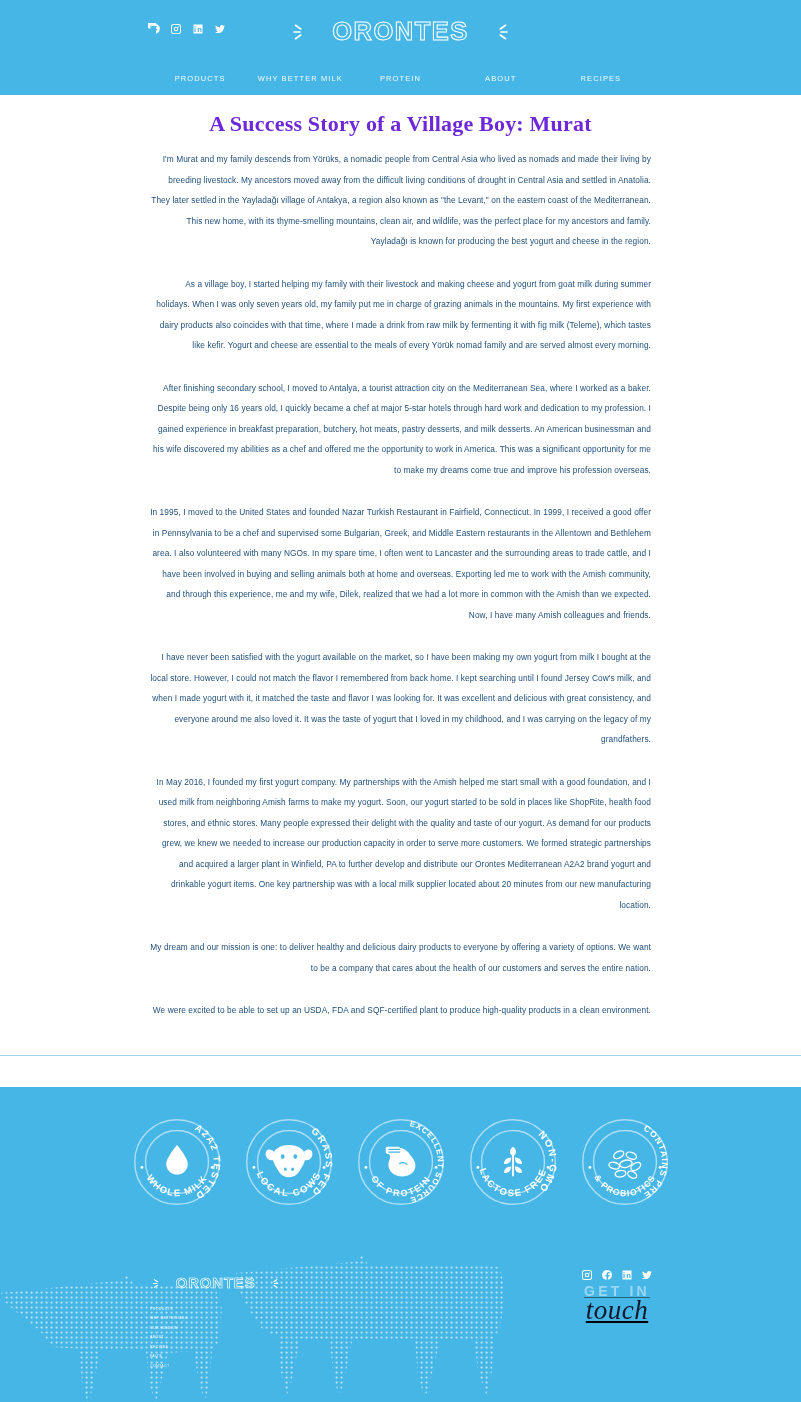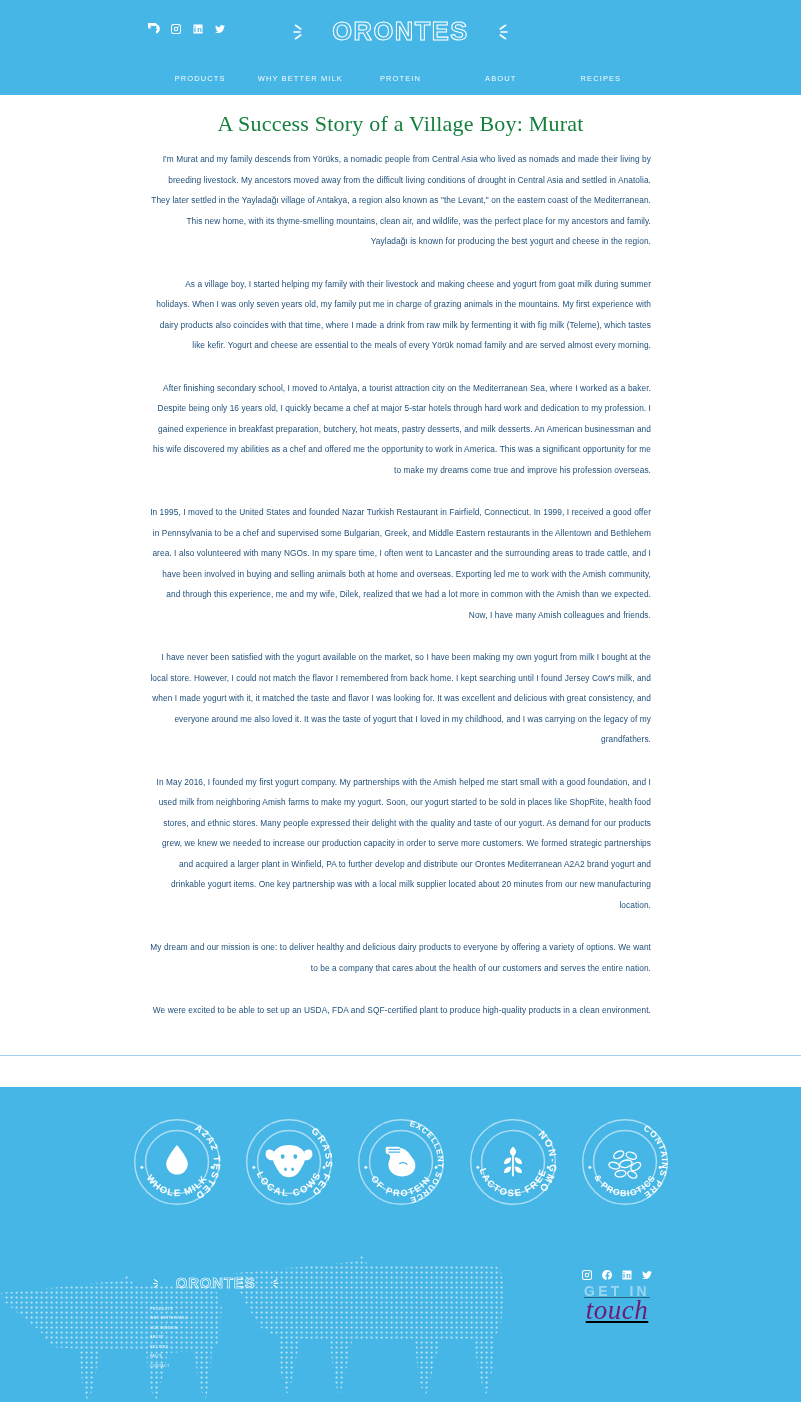--- a/index.html
+++ b/index.html
@@ -61,24 +61,24 @@
   .nav-spacer { width: 150px; flex: none; }
   .nav-spacer-r { width: 150px; flex: none; }
 
   
   .article {
     padding: 0 150px;
     background: #fff;
   }
   .article-title {
     font-family: "Liberation Serif", serif;
-    color: #15803d;
+    color: #6d28d9;
     font-size: 22px;
     text-align: center;
-    font-weight: 400;
+    font-weight: 700;
     padding-top: 16px;
     padding-bottom: 12px;
     letter-spacing: .2px;
   }
   .para {
     color: #1f4e79;
     font-size: 8.3px;
     line-height: 20.5px;
     text-align: right;
     margin-bottom: 22px;
@@ -167,21 +167,21 @@
     color: #ffffff;
     opacity: .45;
     font-size: 14px;
     letter-spacing: 3.2px;
     font-weight: 700;
     line-height: 15px;
   }
   .touch {
     font-family: "Liberation Serif", serif;
     font-style: italic;
-    color: #701a75;
+    color: #0f172a;
     font-size: 27px;
     line-height: 26px;
     margin-top: -2px;
     letter-spacing: .5px;
   }
 </style>
 </head>
 <body>
 
 <div class="page">

